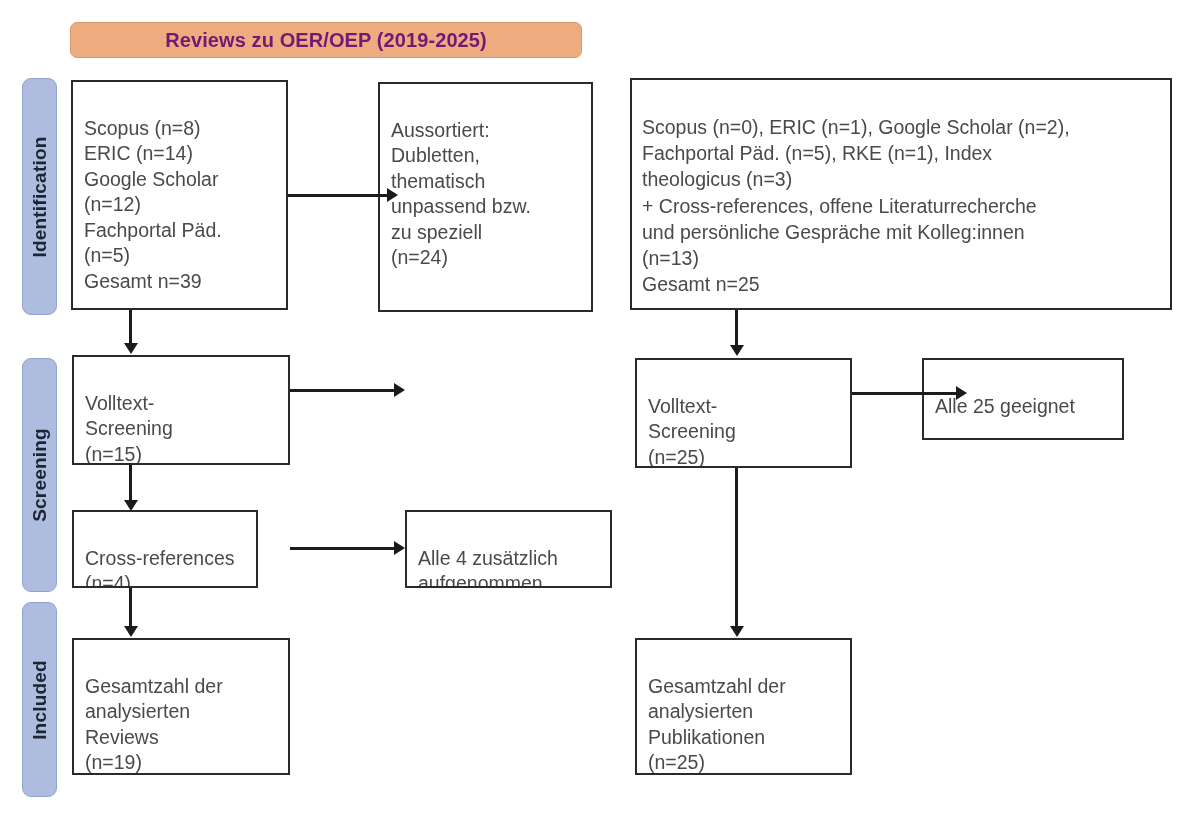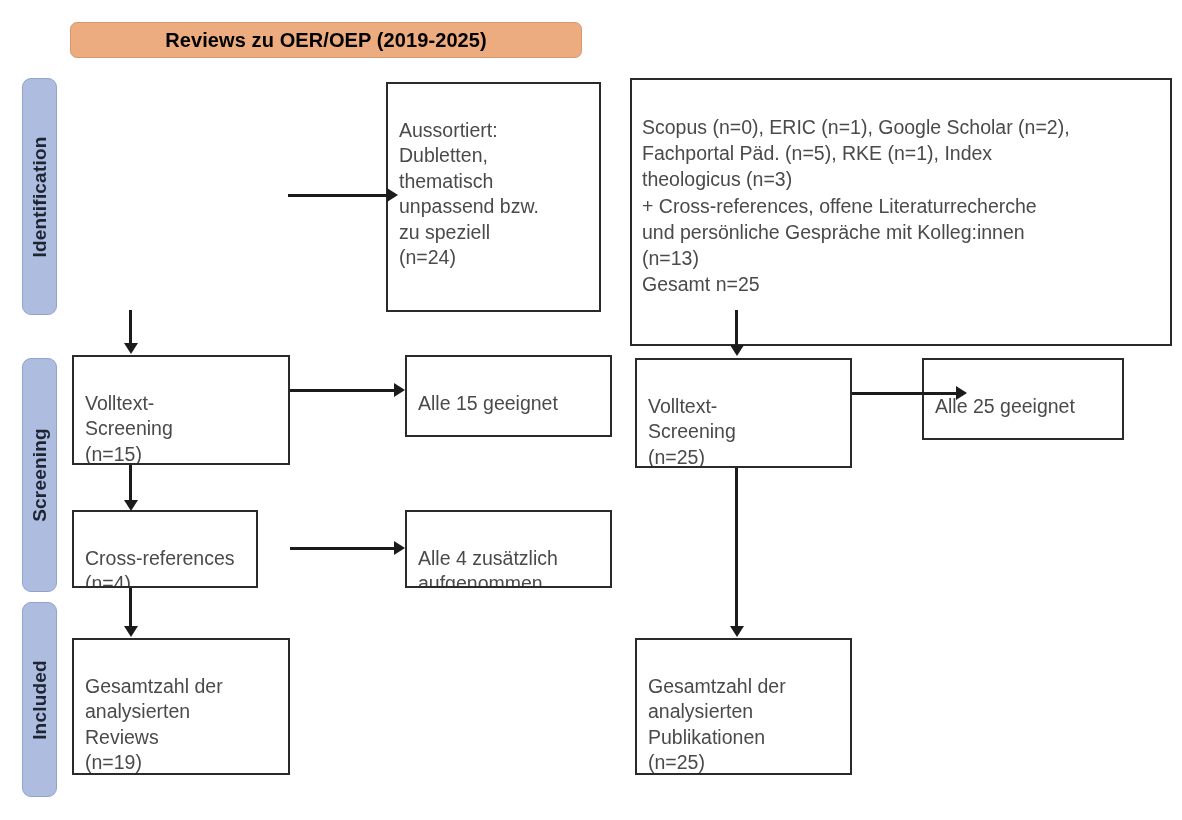--- a/index.html
+++ b/index.html
@@ -10,21 +10,21 @@
     overflow:hidden;
   }
   #stage{position:relative;width:1182px;height:820px;}
 
   
   .col-header{
     position:absolute;
     background:#ecac7f;
     border:1px solid #d89a6c;
     border-radius:7px;
-    color:#000000;
+    color:#701a75;
     font-weight:bold;
     font-size:20px;
     letter-spacing:.1px;
     display:flex;align-items:center;justify-content:center;
     text-align:center;
     white-space:nowrap;
   }
 
   
   .stage-pill{
@@ -90,58 +90,64 @@
   </div>
 
   <div class="stage-pill" style="left:22px;top:358px;width:33px;height:232px;">
     <span>Screening</span>
   </div>
 
   <div class="stage-pill" style="left:22px;top:602px;width:33px;height:193px;">
     <span>Included</span>
   </div>
 
+  <div class="box" style="left:71px;top:80px;width:217px;height:230px;">
+    <span>Scopus (n=8)
+ERIC (n=14)
+Google Scholar
+(n=12)
+Fachportal Päd.
+(n=5)
+Gesamt n=39</span>
+  </div>
 
-  <div class="box" style="left:386px;top:82px;width:215px;height:230px;">
+  <div class="box" style="left:378px;top:82px;width:215px;height:230px;">
     <span>Aussortiert:
 Dubletten,
 thematisch
 unpassend bzw.
 zu speziell
 (n=24)</span>
   </div>
 
   <div class="box mid" style="left:72px;top:355px;width:218px;height:110px;">
     <span>Volltext-
 Screening
 (n=15)</span>
   </div>
 
-  <div class="box mid" style="left:405px;top:355px;width:207px;height:82px;">
-    <span>Alle 15 geeignet</span>
-  </div>
 
   <div class="box mid" style="left:72px;top:510px;width:186px;height:78px;">
     <span>Cross-references
 (n=4)</span>
   </div>
 
   <div class="box mid" style="left:405px;top:510px;width:207px;height:78px;">
     <span>Alle 4 zusätzlich
 aufgenommen</span>
   </div>
 
   <div class="box mid" style="left:72px;top:638px;width:218px;height:137px;">
     <span>Gesamtzahl der
 analysierten
 Reviews
 (n=19)</span>
   </div>
 
-  <div class="box wide" style="left:630px;top:78px;width:542px;height:268px;">
+  <div class="box wide" style="left:630px;top:78px;width:542px;height:232px;">
     <span>Scopus (n=0), ERIC (n=1), Google Scholar (n=2),
 Fachportal Päd. (n=5), RKE (n=1), Index
 theologicus (n=3)
 + Cross-references, offene Literaturrecherche
 und persönliche Gespräche mit Kolleg:innen
 (n=13)
 Gesamt n=25</span>
   </div>
 
   <div class="box mid" style="left:635px;top:358px;width:217px;height:110px;">

